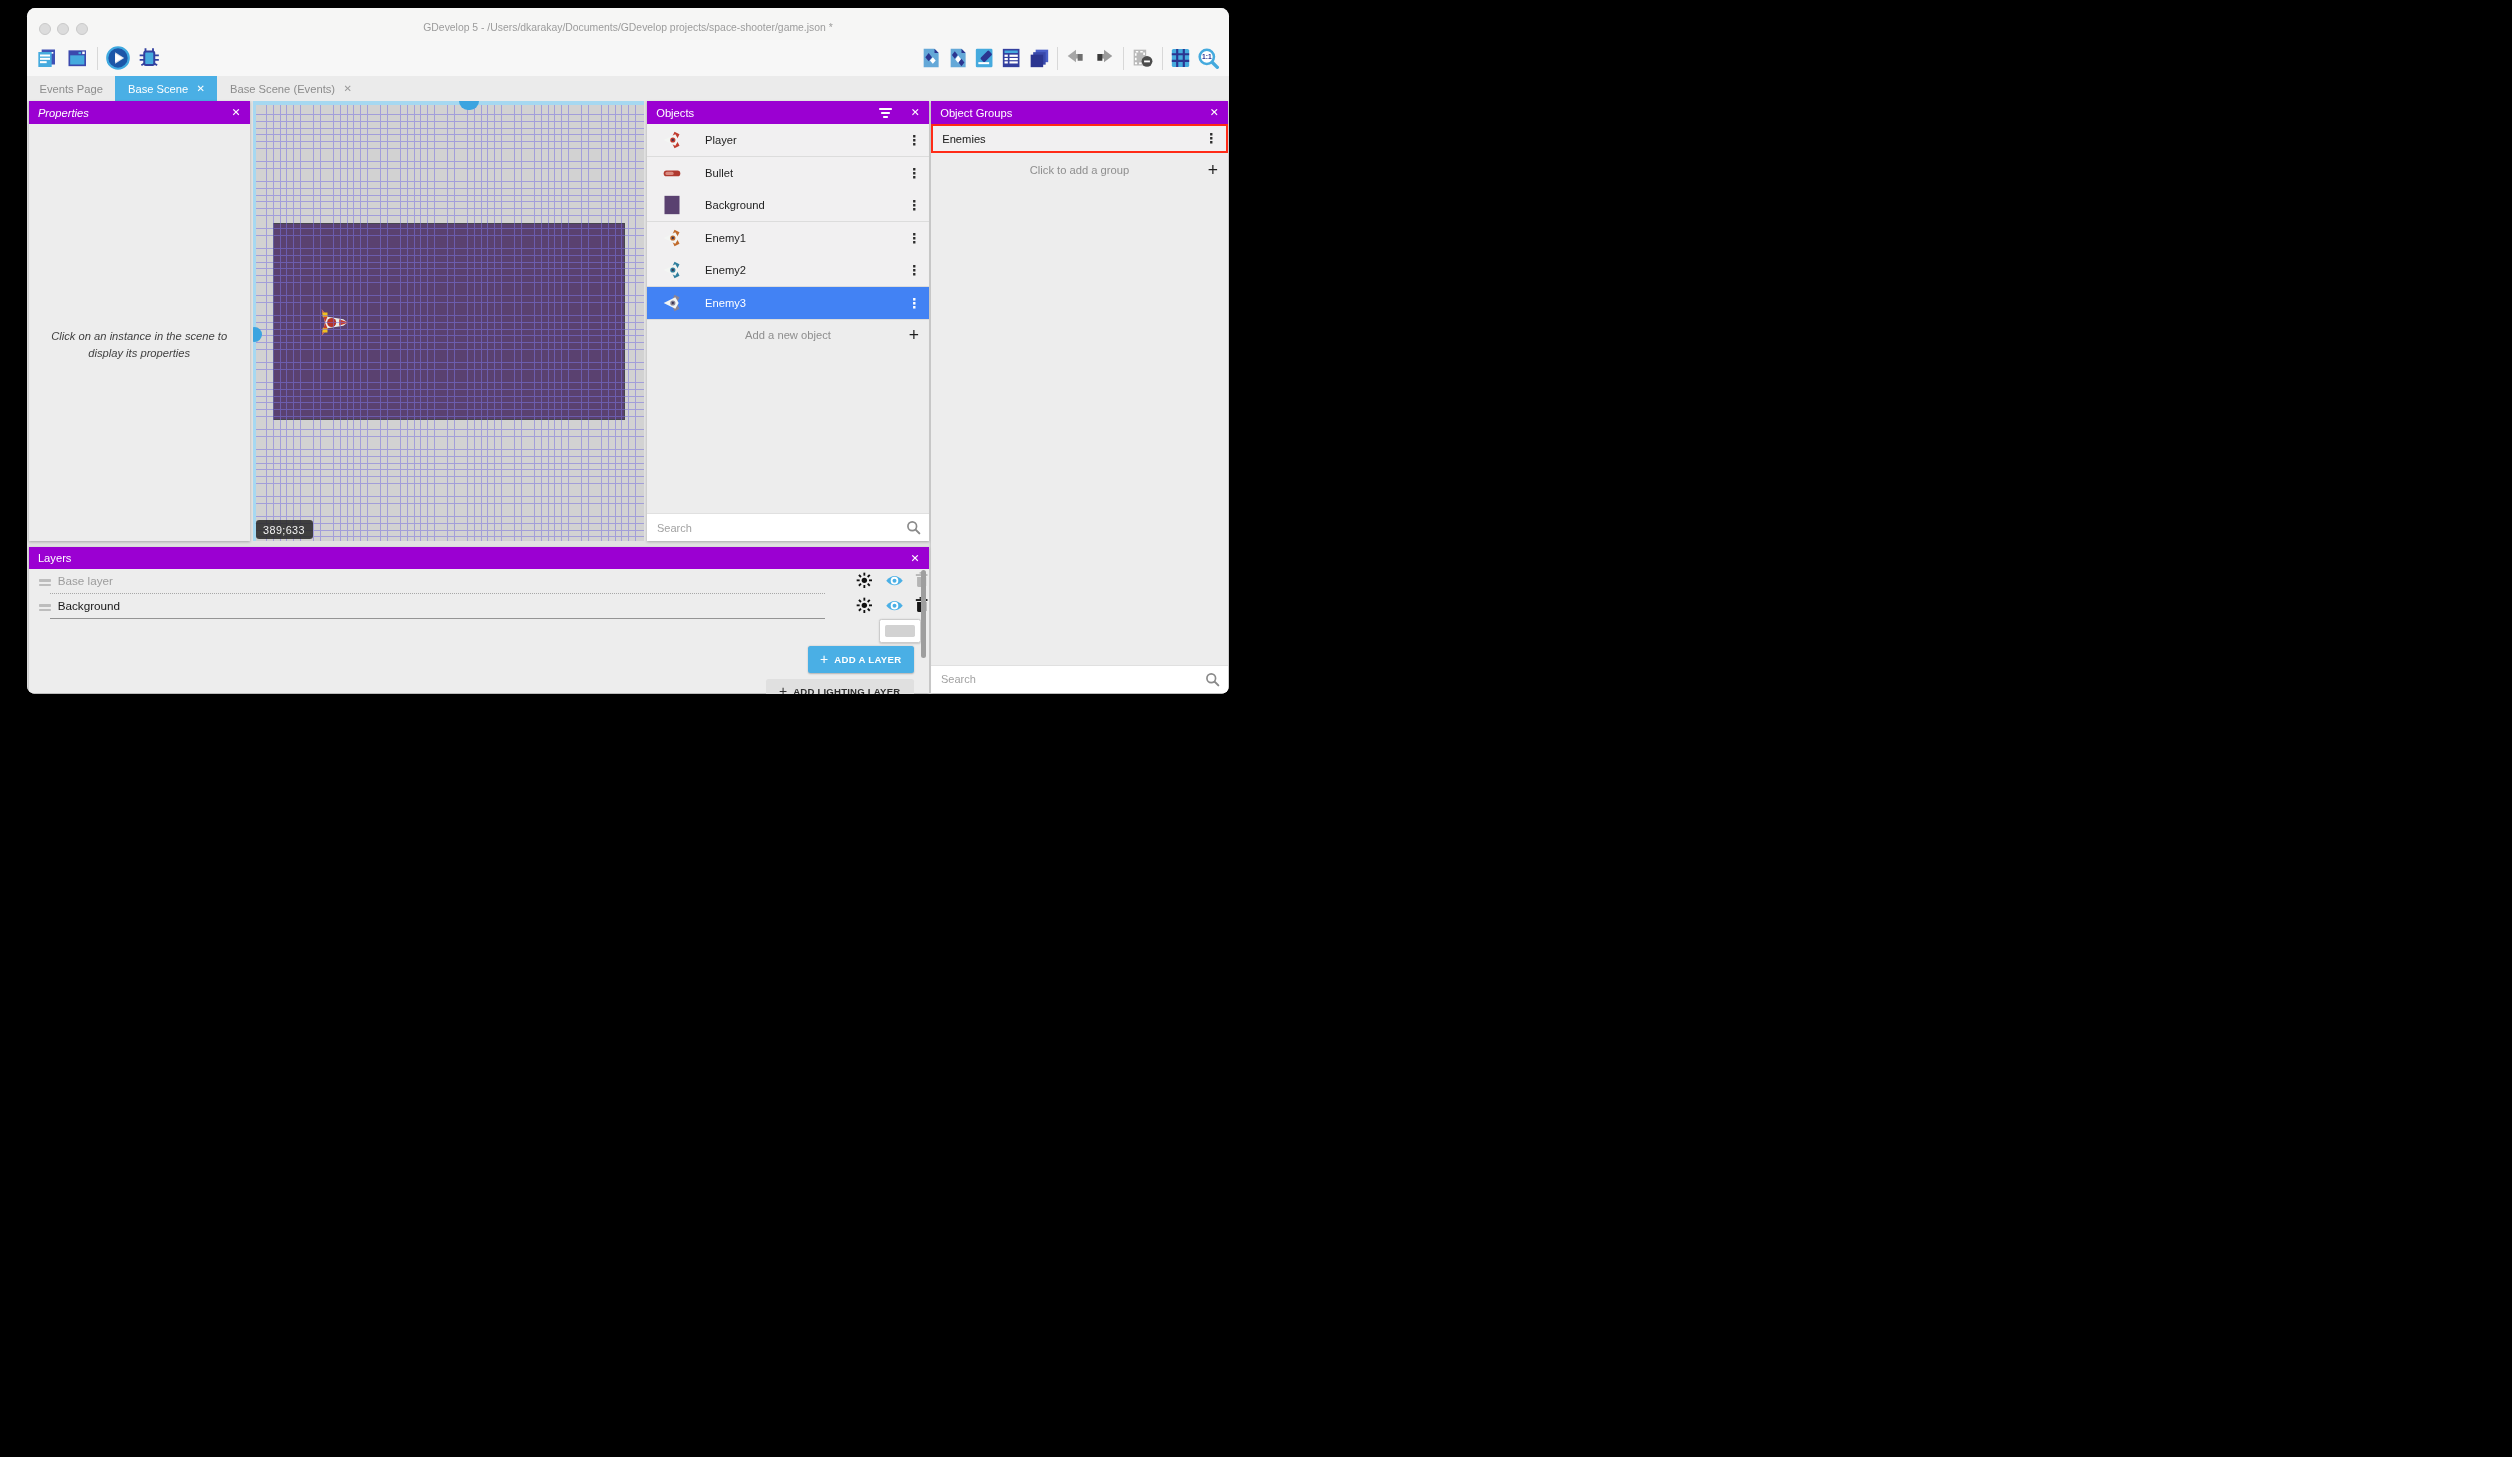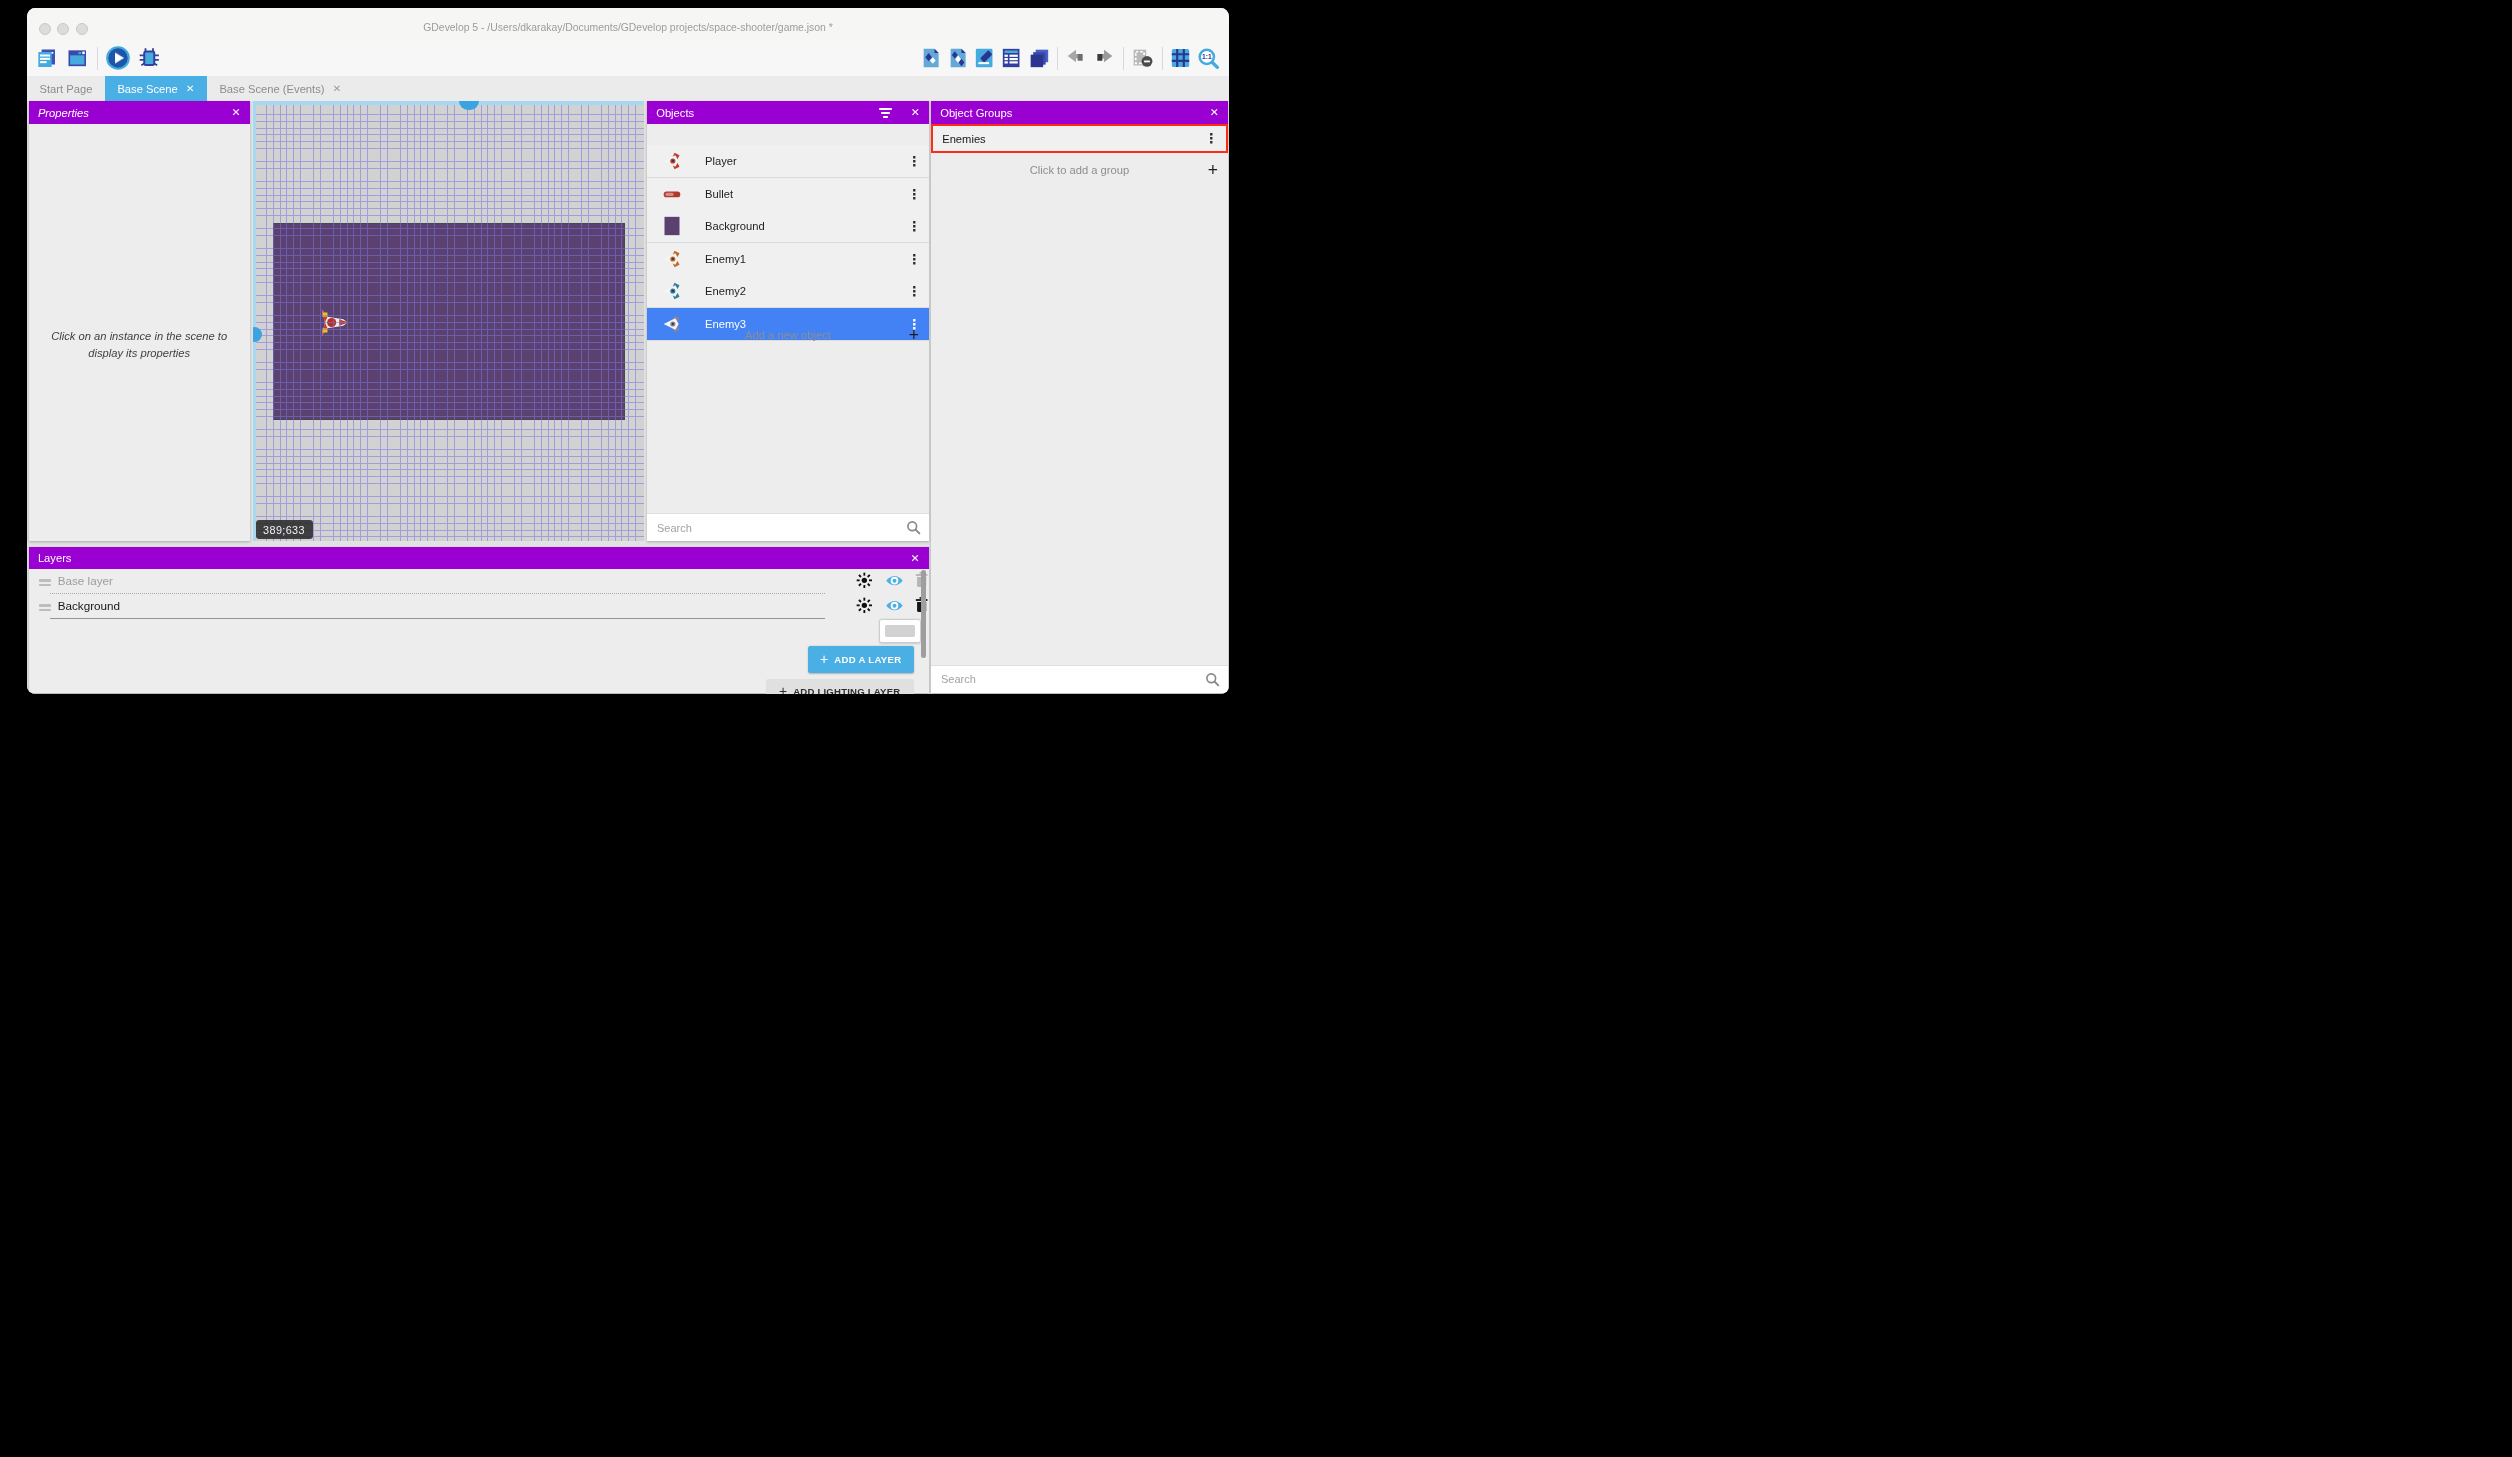--- a/index.html
+++ b/index.html
@@ -55,21 +55,21 @@
   .hknob{position:absolute;left:206px;top:0;width:20px;height:9.2px;background:#3ba4e0;
          border-radius:0 0 10px 10px;}
   .vstrip{position:absolute;left:0;top:0;bottom:0;width:3.3px;background:#a6d8f1;}
   .vknob{position:absolute;left:-5.8px;top:226px;width:15px;height:15px;background:#3ba4e0;border-radius:50%;}
   .coords{position:absolute;left:2.5px;top:419px;width:57px;height:19px;background:rgba(42,42,42,.88);
           border-radius:3.3px;color:#f2f2f2;font-size:10.8px;display:flex;align-items:center;
           justify-content:center;letter-spacing:0.4px;}
   .scene-ship{position:absolute;left:62px;top:204px;}
   
   .orow{position:absolute;left:0;right:0;height:32px;background:#f1f0f1;border-bottom:0.8px solid #dcdcdc;
-        display:flex;align-items:center;font-size:11.2px;color:#1e1e1e;margin-top:21px;}
+        display:flex;align-items:center;font-size:11.2px;color:#1e1e1e;}
   .orow .thumb{width:20px;height:20px;margin-left:15px;display:flex;align-items:center;justify-content:center;}
   .orow .olabel{margin-left:23px;}
   .kebab{position:absolute;right:8.3px;font-size:13.3px;font-weight:bold;color:#2c2c2c;letter-spacing:0;}
   .orow.selected{background:var(--selblue);color:#fff;text-align:center;}
   .orow.selected .kebab{color:#fff;}
   .addrow{position:absolute;left:0;right:0;height:32px;display:flex;align-items:center;
           justify-content:center;font-size:11.2px;color:#8e8e8e;}
   .plus{position:absolute;right:10px;font-size:17.5px;font-weight:400;color:#1d1d1d;}
   .search{position:absolute;left:0;right:0;height:27px;background:#fff;border-top:0.8px solid #e0e0e0;
           display:flex;align-items:center;}
@@ -259,21 +259,21 @@
           <line x1="16" y1="16" x2="23" y2="23" stroke="#45aade" stroke-width="4" stroke-linecap="round"></line>
           <circle cx="10.5" cy="10.5" r="8.5" fill="#fff" stroke="#45aade" stroke-width="3"></circle>
           <text x="10.5" y="13.6" text-anchor="middle" font-size="8" font-weight="bold" fill="#2b3590" font-family="Liberation Sans, sans-serif">1:1</text>
         </svg>
       </span>
     </div>
   </div>
 
   <div class="tabbar">
     <div class="tab">
-      <span>Start Page</span>
+      <span>Events Page</span>
     </div>
     <div class="tab active">
       <span>Base Scene</span>
       <span class="x">✕</span>
     </div>
     <div class="tab">
       <span>Base Scene (Events)</span>
       <span class="x gray">✕</span>
     </div>
   </div>

